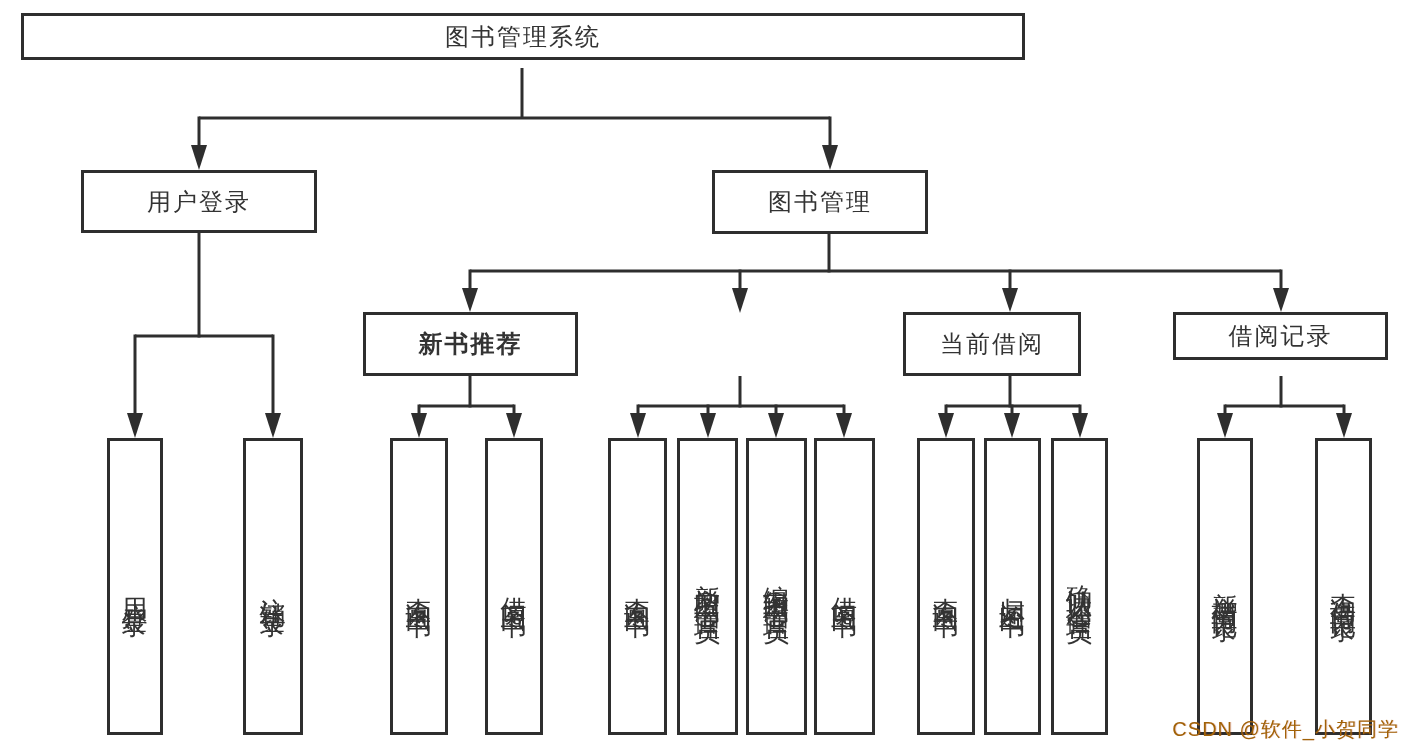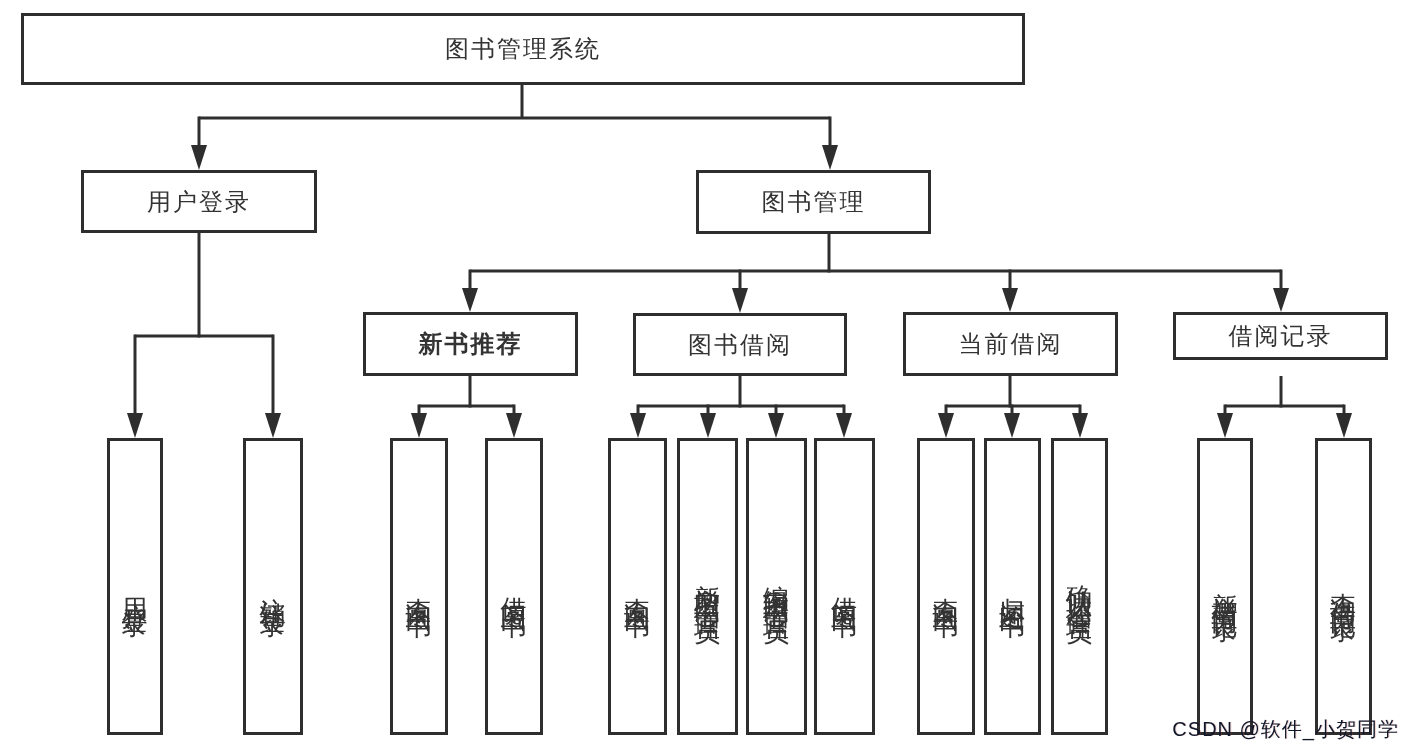--- a/index.html
+++ b/index.html
@@ -37,21 +37,21 @@
     font-size: 26px;
     letter-spacing: 5px;
     line-height: 1;
   }
   .watermark {
     position: absolute;
     right: 6px;
     bottom: 4px;
     font-size: 20px;
     letter-spacing: 1px;
-    color: #0f172a;
+    color: #a16207;
     text-shadow: 1px 0 0 rgba(200, 80, 70, 0.25);
     white-space: nowrap;
   }
   .line { stroke: #2e2e2e; stroke-width: 3; }
   .arrow { fill: #2e2e2e; stroke: none; }
 </style>
 </head>
 <body>
 
 <div id="canvas">
@@ -125,38 +125,35 @@
     <g>
       <line class="line" x1="1281" y1="376" x2="1281" y2="407.5"></line>
       <line class="line" x1="1225" y1="406" x2="1344" y2="406"></line>
       <line class="line" x1="1225" y1="404.5" x2="1225" y2="415"></line>
       <line class="line" x1="1344" y1="404.5" x2="1344" y2="415"></line>
       <polygon class="arrow" points="1217,413 1233,413 1225,438"></polygon>
       <polygon class="arrow" points="1336,413 1352,413 1344,438"></polygon>
     </g>
   </svg>
 
-  <div class="box" style="left:21px; top:13px; width:1004px; height:72px;">
+  <div class="box" style="left:21px; top:13px; width:1004px; height:47px;">
     <span class="hlabel">图书管理系统</span>
   </div>
 
   <div class="box" style="left:81px; top:170px; width:236px; height:63px;">
     <span class="hlabel">用户登录</span>
   </div>
-  <div class="box" style="left:696px; top:170px; width:235px; height:64px;text-align:right;">
+  <div class="box" style="left:712px; top:170px; width:216px; height:64px;text-align:right;">
     <span class="hlabel">图书管理</span>
   </div>
 
   <div class="box" style="left:363px; top:312px; width:215px; height:64px;font-weight:bold;">
     <span class="hlabel">新书推荐</span>
   </div>
-  <div class="box" style="left:633px; top:313px; width:214px; height:63px;">
-    <span class="hlabel">图书借阅</span>
-  </div>
-  <div class="box" style="left:903px; top:312px; width:215px; height:64px;">
+  <div class="box" style="left:903px; top:312px; width:178px; height:64px;">
     <span class="hlabel">当前借阅</span>
   </div>
   <div class="box" style="left:1173px; top:312px; width:215px; height:48px;">
     <span class="hlabel">借阅记录</span>
   </div>
 
   <div class="box" style="left:107px; top:438px; width:56px; height:297px;">
     <span class="vlabel">用户登录</span>
   </div>
   <div class="box" style="left:243px; top:438px; width:60px; height:297px;">

